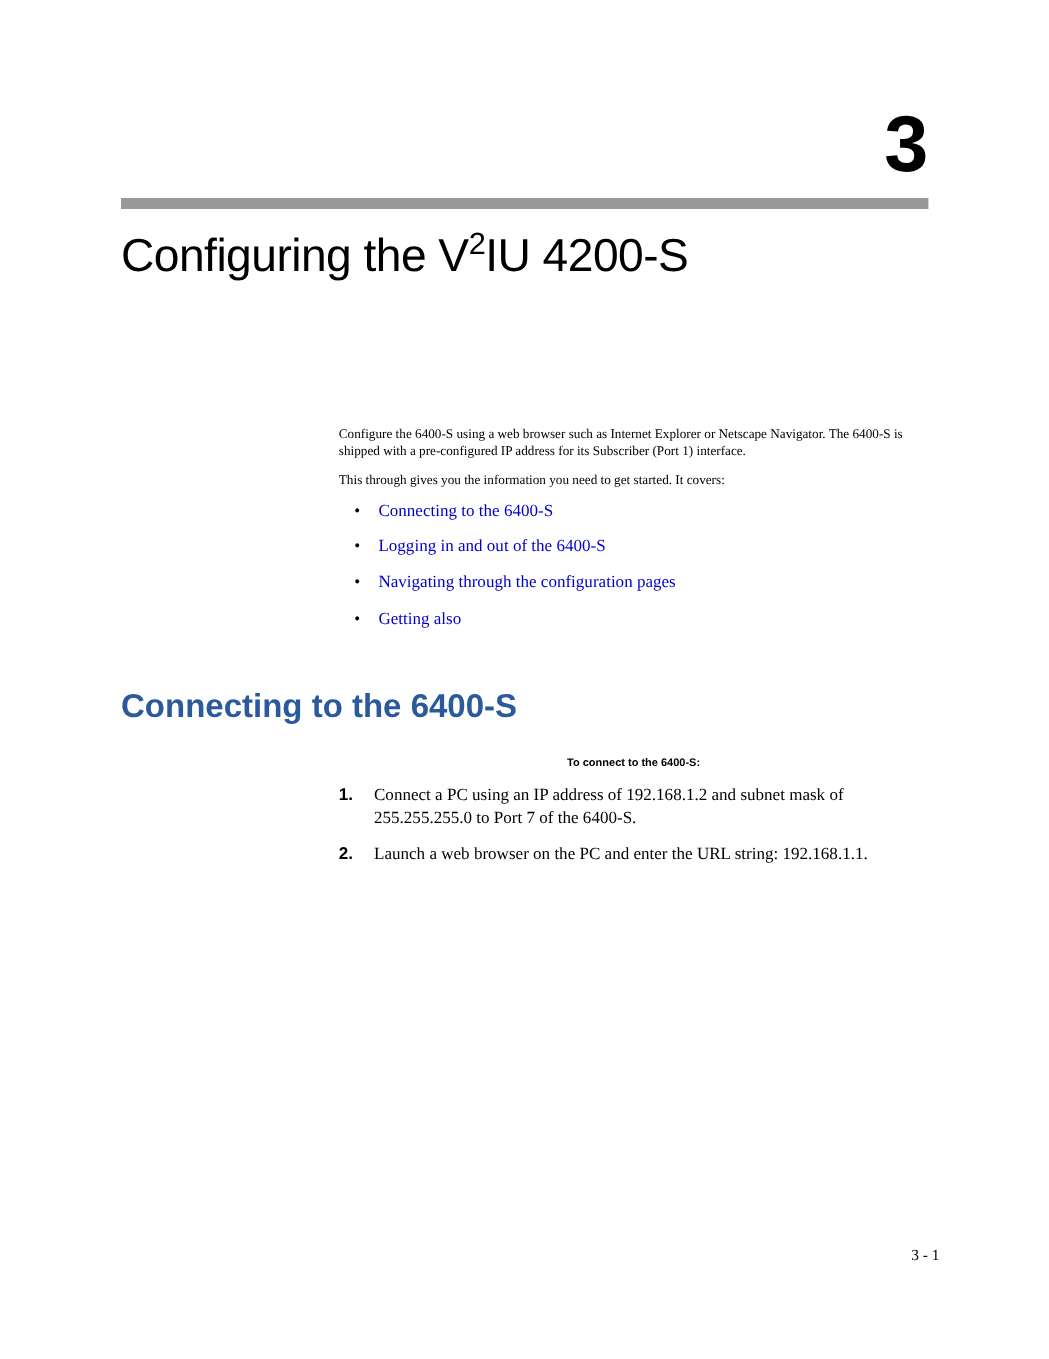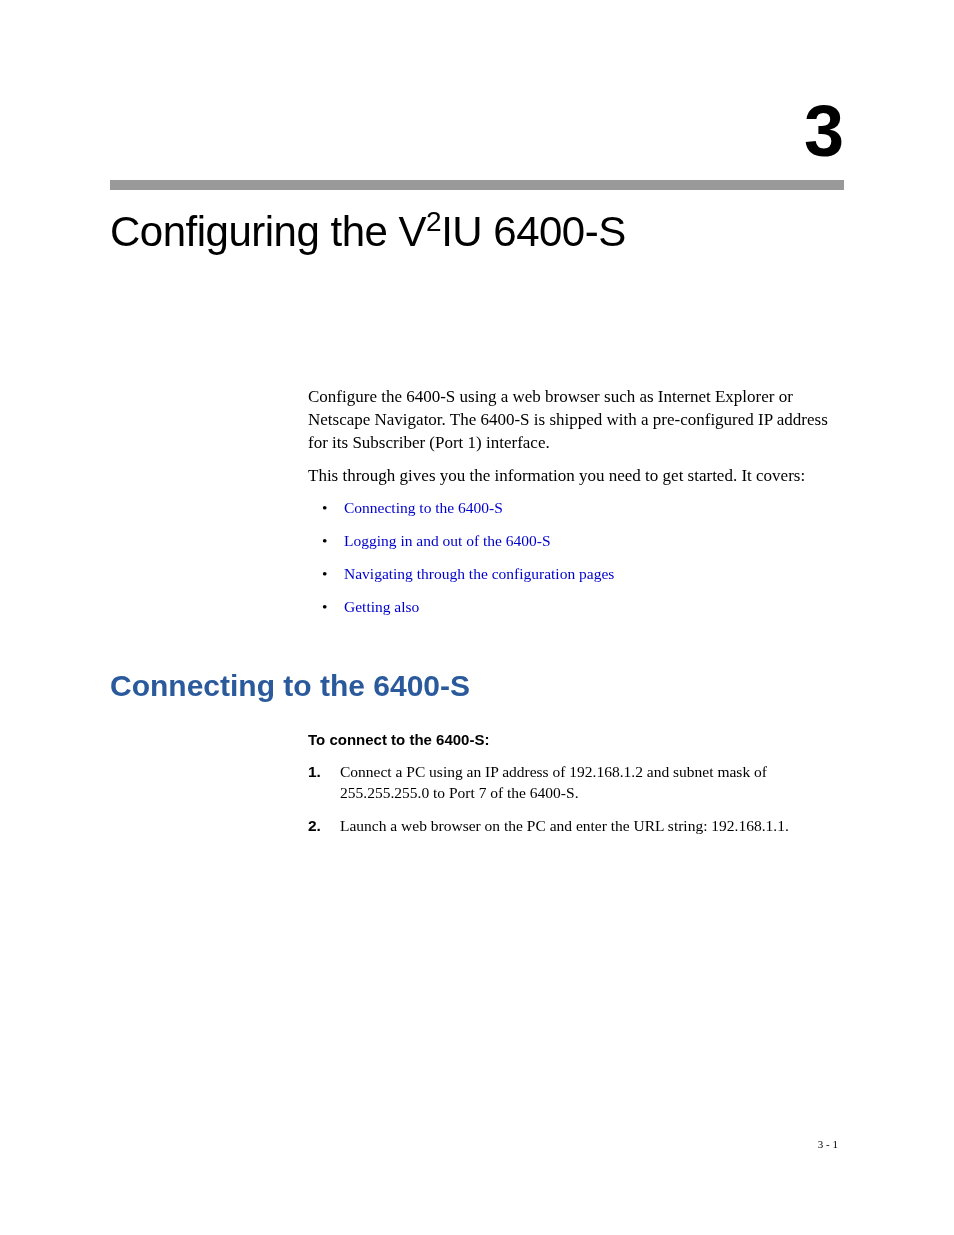--- a/index.html
+++ b/index.html
@@ -39,21 +39,21 @@
     }
     .chapter-title sup {
       font-size: 28px;
       vertical-align: super;
       line-height: 0;
     }
     .content {
       margin-left: 198px;
     }
     .body-text {
-      font-size: 17px;
+      font-size: 12px;
       line-height: 1.35;
       margin-bottom: 10px;
     }
     .intro-list {
       list-style: none;
       margin-left: 14px;
       margin-top: 6px;
     }
     .intro-list li {
       font-size: 15.5px;
@@ -75,57 +75,58 @@
       font-family: Arial, Helvetica, sans-serif;
       font-size: 30px;
       font-weight: bold;
       color: #2b5a9c;
       margin-top: 52px;
       margin-bottom: 22px;
       margin-left: 0;
     }
     .proc-heading {
       font-family: Arial, Helvetica, sans-serif;
-      font-size: 15px;
+      font-size: 10px;
       font-weight: bold;
       margin-top: 28px;
       margin-bottom: 14px;
+      text-align: center;
     }
     .ordered-list {
       list-style: none;
     }
     .ordered-list li {
       font-size: 15.5px;
       line-height: 1.35;
       margin-bottom: 12px;
       position: relative;
       padding-left: 32px;
     }
     .ordered-list .num {
       position: absolute;
       left: 0;
       font-family: Arial, Helvetica, sans-serif;
       font-weight: bold;
     }
     .page-number {
       position: absolute;
       bottom: 85px;
-      right: 116px;
-      font-size: 11px;
+      right: 100px;
+      font-size: 14px;
       font-family: Georgia, serif;
     }
   </style>
 </head>
 <body>
 
 <div class="page">
   <div class="chapter-number">3</div>
   <div class="divider"></div>
   <h1 class="chapter-title">
-    <span>Configuring the V</span><sup>2</sup><span>IU 6400-S</span>
+    <span>Configuring the V</span><sup>2</sup><span>IU 4200-S</span>
   </h1>
 
   <div class="content">
     <p class="body-text">Configure the 6400-S using a web browser such as Internet Explorer or Netscape Navigator. The 6400-S is shipped with a pre-configured IP address for its Subscriber (Port 1) interface.</p>
     <p class="body-text">This through gives you the information you need to get started. It covers:</p>
     <ul class="intro-list">
       <li><span class="link">Connecting to the 6400-S</span></li>
       <li><span class="link">Logging in and out of the 6400-S</span></li>
       <li><span class="link">Navigating through the configuration pages</span></li>
       <li><span class="link">Getting also</span></li>

